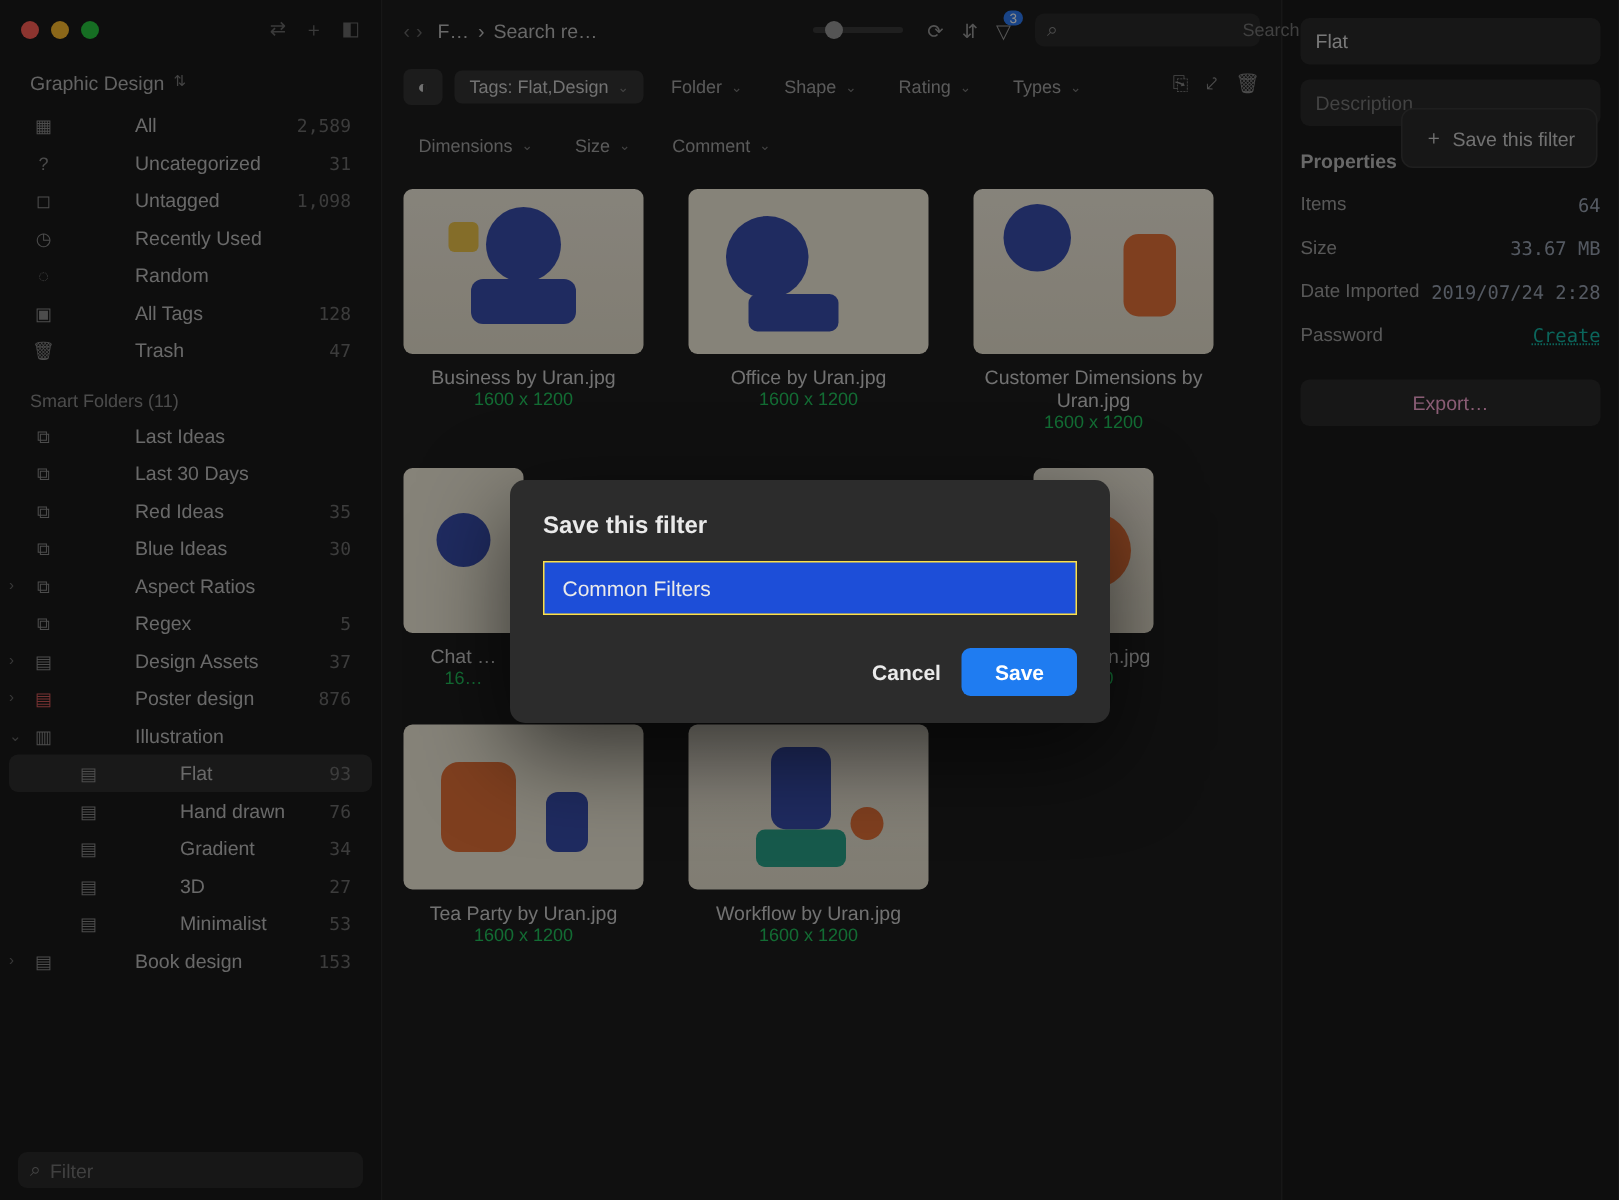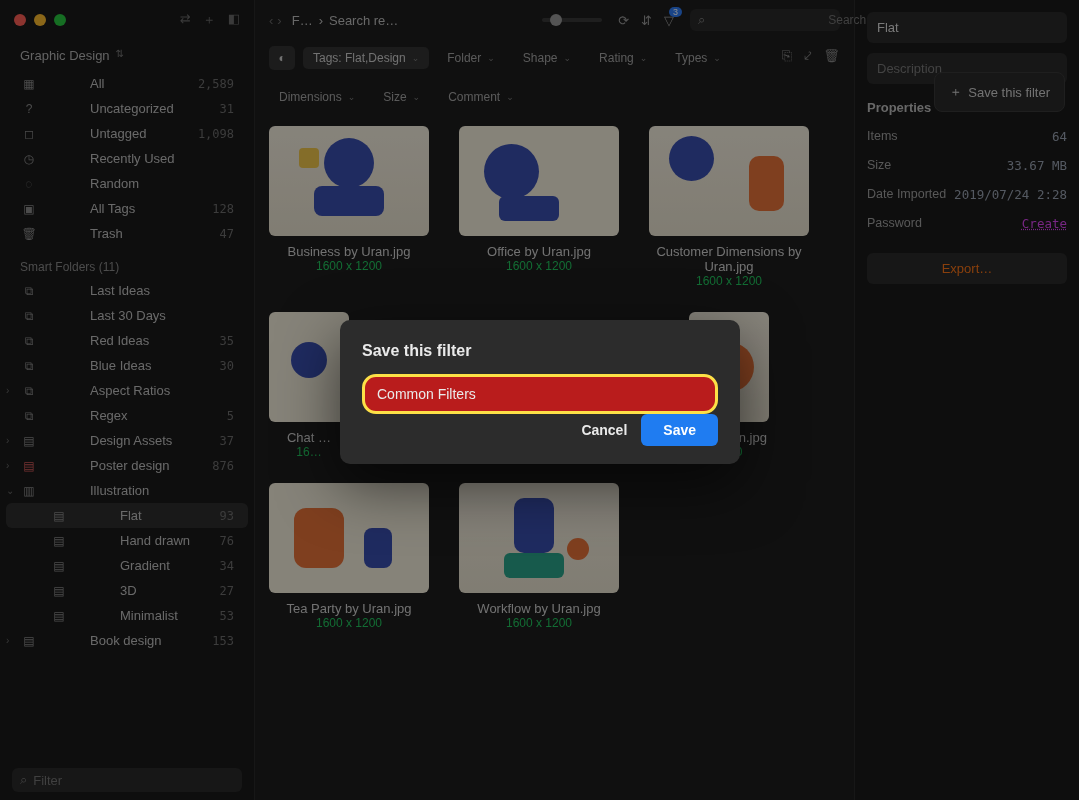--- a/index.html
+++ b/index.html
@@ -107,36 +107,36 @@
   .blob{position:absolute;border-radius:50%;}
   .bg1{background:linear-gradient(#f5efe0,#eae3d1);}
   .bg2{background:#f4eedd;}
   
   .rpanel{ width:225px; background:#1a1a1a; border-left:1px solid #2a2a2a; padding:12px; display:flex; flex-direction:column; gap:10px;}
   .rinput{ background:#2a2a2a; border:0; border-radius:6px; padding:8px 10px; color:#ddd; font-size:13px; width:100%;}
   .rinput::placeholder{color:#7a7a7a;}
   .rsection{ color:#bdbdbd; font-weight:600; margin-top:6px;}
   .prop{display:flex; justify-content:space-between; font-size:12.5px; color:#a0a0a0; margin-top:4px;}
   .prop .v{ color:#9aa3b2; font-family:ui-monospace,monospace;}
-  .prop .v.link{color:#d946ef; text-decoration:underline dotted;}
-  .exportbtn{ margin-top:12px; background:#2a2a2a; border:0; border-radius:6px; padding:8px; color:#f97316; font-size:13px;}
+  .prop .v.link{color:#14b8a6; text-decoration:underline dotted;}
+  .exportbtn{ margin-top:12px; background:#2a2a2a; border:0; border-radius:6px; padding:8px; color:#f9a8d4; font-size:13px;}
   
   .scrim{position:absolute; inset:0; background:rgba(0,0,0,0.45);}
   .modal{
     position:absolute; left:340px; top:320px; width:400px;
     background:#2c2c2c; border-radius:10px; padding:22px 22px 18px 22px;
     box-shadow:0 20px 60px rgba(0,0,0,0.6);
     color:#eaeaea;
   }
   .modal h3{font-size:16px; font-weight:600; margin-bottom:14px;}
   .modal .minput{
-    width:100%; background:#b91c1c; border:3px solid #fde047; border-radius:14px;
+    width:100%; background:#1d4ed8; border:1px solid #fde047; border-radius:0;
     padding:9px 12px; color:#eaeaea; font-size:14px; outline:none;
   }
-  .modal .mrow{display:flex; justify-content:flex-end; gap:14px; align-items:center;}
+  .modal .mrow{display:flex; justify-content:flex-end; gap:14px; margin-top:22px; align-items:center;}
   .modal .cancel{background:transparent;border:0;color:#eaeaea;font-size:14px;font-weight:600;}
   .modal .save{background:#1f7cf1;border:0;color:#fff;font-size:14px;font-weight:600;padding:8px 22px;border-radius:6px;}
 </style>
 </head>
 <body>
 
 <div class="sidebar">
   <div class="titlebar">
     <div class="traffic">
       <div class="dot red"></div>

